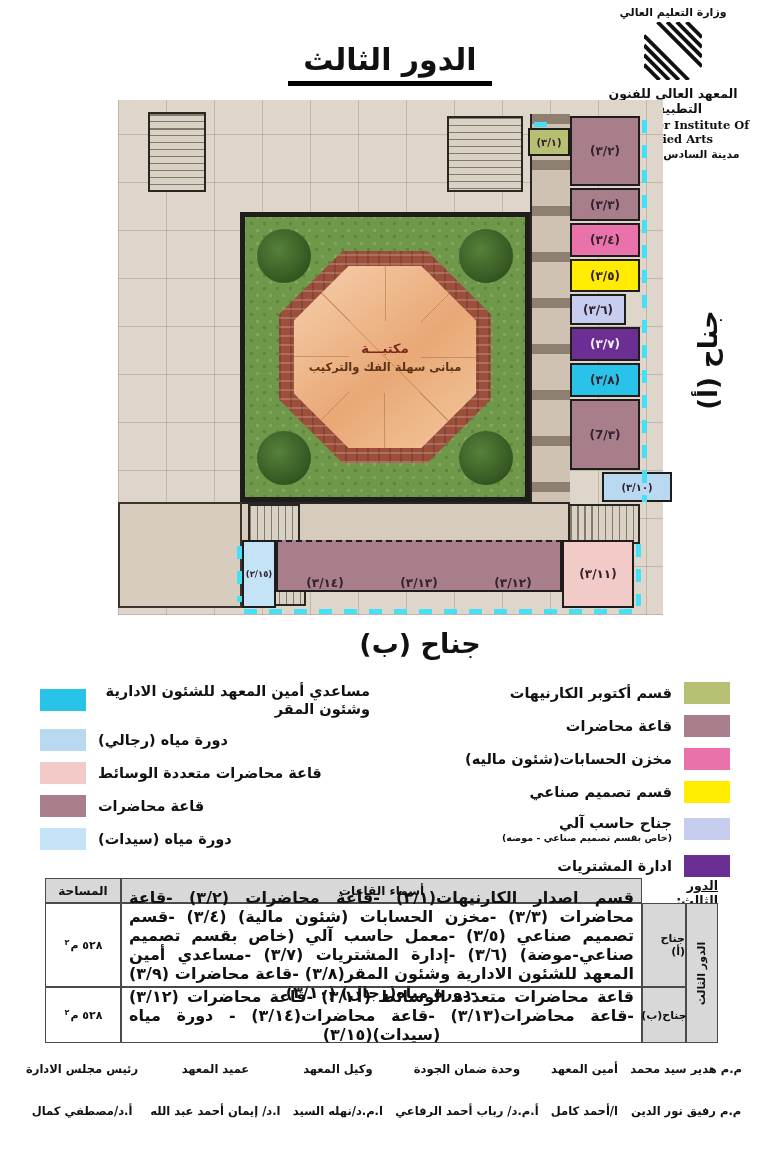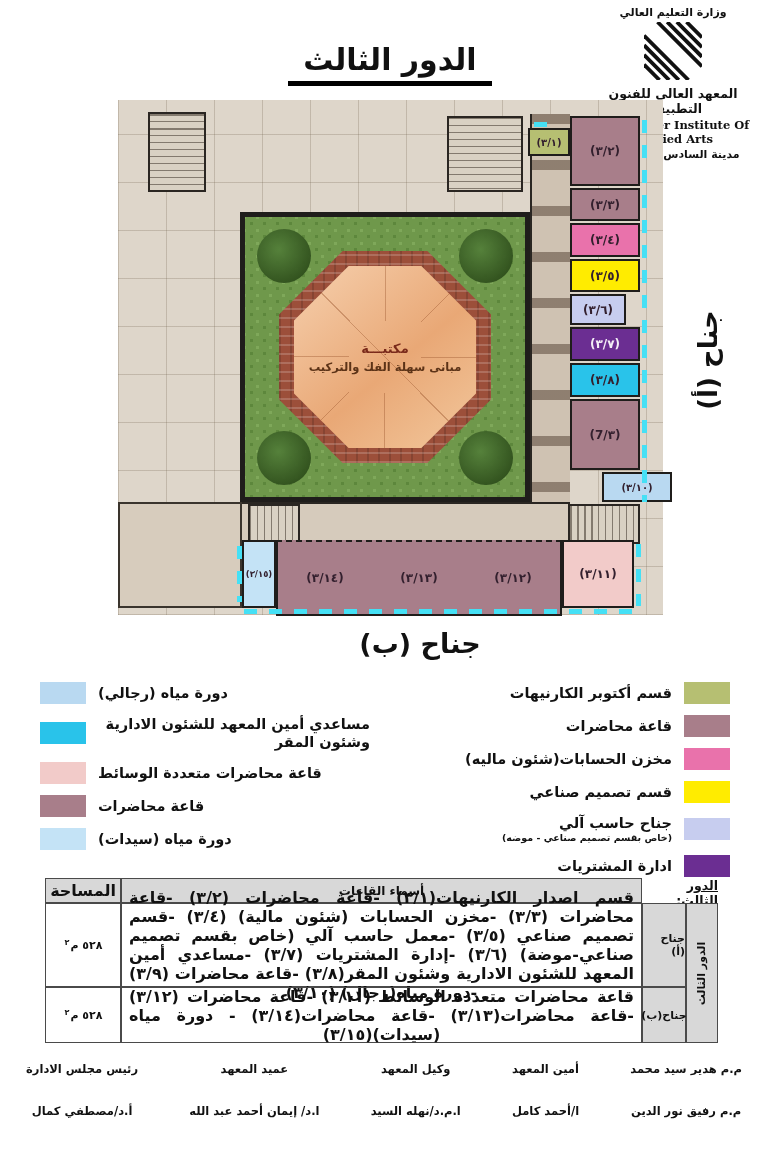--- a/index.html
+++ b/index.html
@@ -77,22 +77,22 @@
   .r3  { left:452px; top:88px;  width:70px; height:33px; }
   .r4  { left:452px; top:123px; width:70px; height:34px; }
   .r5  { left:452px; top:159px; width:70px; height:33px; }
   .r6  { left:452px; top:194px; width:56px; height:31px; }
   .r7  { left:452px; top:227px; width:70px; height:34px; color:#f3eef6; }
   .r8  { left:452px; top:263px; width:70px; height:34px; }
   .r9  { left:452px; top:299px; width:70px; height:71px; }
   .r10 { left:452px; top:372px; width:70px; height:30px; font-size:10px; }
   .r15 { left:124px; top:440px; width:34px; height:68px; font-size:8.5px; }
   .r11 { left:444px; top:440px; width:72px; height:68px; }
-  .rblock { left:158px; top:440px; width:286px; height:76px; border-top-style:dashed; display:flex; direction:ltr;
-    align-items:center; justify-content:space-around; }
+  .rblock { left:158px; top:440px; width:286px; height:52px; border-top-style:dashed; display:flex; direction:ltr;
+    align-items:flex-end; justify-content:space-around; }
   .rblock span { font-size:12px; font-weight:bold; color:#33202e; direction:rtl; }
 
   .wdash { position:absolute; }
   .wdash.v { width:5px; background:repeating-linear-gradient(180deg,#45e0f5 0 13px, transparent 13px 25px); }
   .wdash.hh { height:5px; background:repeating-linear-gradient(90deg,#45e0f5 0 13px, transparent 13px 25px); }
   .wd-right  { left:524px; top:20px;  height:382px; }
   .wd-right2 { left:518px; top:444px; height:62px; }
   .wd-top    { left:416px; top:22px;  width:24px; }
   .wd-bottom { left:126px; top:509px; width:390px; }
   .wd-left15 { left:119px; top:446px; height:56px; }
@@ -117,21 +117,21 @@
   .lsub { font-size:9.5px; font-weight:bold; display:block; }
 
   
   .tbl-wrap { position:absolute; left:45px; top:878px; width:673px; }
   .tbl { display:grid; direction:rtl; grid-template-columns:32px 44px 1fr 76px; grid-template-rows:25px 84px 56px; }
   .tcell { border:1.5px solid #4a4a4a; display:flex; align-items:center; justify-content:center; }
   .tc-caption { grid-column:1 / span 2; grid-row:1; border:none; align-items:flex-start; justify-content:flex-start;
     font-size:12.5px; font-weight:bold; }
   .tc-caption span { text-decoration:underline; }
   .tc-hnames { grid-column:3; grid-row:1; background:#d8d8d8; font-size:12px; font-weight:bold; }
-  .tc-harea  { grid-column:4; grid-row:1; background:#d8d8d8; font-size:16px; font-weight:bold; }
+  .tc-harea  { grid-column:4; grid-row:1; background:#d8d8d8; font-size:12px; font-weight:bold; }
   .tc-floor  { grid-column:1; grid-row:2 / span 2; background:#d8d8d8; }
   .tc-floor span { transform:rotate(-90deg); white-space:nowrap; font-size:11px; font-weight:bold; }
   .tc-wing   { background:#d8d8d8; font-size:11px; font-weight:bold; }
   .tc-wa { grid-column:2; grid-row:2; } .tc-wb { grid-column:2; grid-row:3; }
   .tc-names { font-size:16px; font-weight:bold; line-height:19px; padding:2px 7px;
     text-align:justify; text-align-last:center; display:block; direction:rtl; }
   .tc-na { grid-column:3; grid-row:2; } .tc-nb { grid-column:3; grid-row:3; }
   .tc-area { font-size:11px; font-weight:bold; }
   .tc-aa { grid-column:4; grid-row:2; } .tc-ab { grid-column:4; grid-row:3; }
   .tc-area sup { font-size:8px; margin:0 1px 6px 1px; }
@@ -221,26 +221,26 @@
     <div class="wdash hh wd-top"></div>
     <div class="wdash hh wd-bottom"></div>
     <div class="wdash v wd-left15"></div>
   </div>
 
   <div class="wing-a-label">جناح (أ)</div>
   <div class="wing-b-label">جناح (ب)</div>
 
   <div class="legend legend-left">
     <div class="lrow">
+      <div class="swatch" style="background-color: rgb(41, 195, 234);"></div>
+      <div class="ltext">مساعدي أمين المعهد للشئون الادارية وشئون المقر</div>
+    </div>
+    <div class="lrow">
       <div class="swatch" style="background-color: rgb(185, 217, 241);"></div>
       <div class="ltext">دورة مياه (رجالي)</div>
-    </div>
-    <div class="lrow">
-      <div class="swatch" style="background-color: rgb(41, 195, 234);"></div>
-      <div class="ltext">مساعدي أمين المعهد للشئون الادارية وشئون المقر</div>
     </div>
     <div class="lrow">
       <div class="swatch" style="background-color: rgb(242, 203, 201);"></div>
       <div class="ltext">قاعة محاضرات متعددة الوسائط</div>
     </div>
     <div class="lrow">
       <div class="swatch" style="background-color: rgb(168, 126, 138);"></div>
       <div class="ltext">قاعة محاضرات</div>
     </div>
     <div class="lrow">
@@ -314,20 +314,24 @@
   <div class="footer">
     <div class="fcol">
       <div class="ftitle">م.م هدير سيد محمد</div>
       <div class="fname">م.م رفيق نور الدين</div>
     </div>
     <div class="fcol">
       <div class="ftitle">أمين المعهد</div>
       <div class="fname">ا/أحمد كامل</div>
     </div>
     <div class="fcol">
+      <div class="ftitle">وحدة ضمان الجودة</div>
+      <div class="fname">أ.م.د/ رباب أحمد الرفاعي</div>
+    </div>
+    <div class="fcol">
       <div class="ftitle">وكيل المعهد</div>
       <div class="fname">ا.م.د/نهله السيد</div>
     </div>
     <div class="fcol">
       <div class="ftitle">عميد المعهد</div>
       <div class="fname">ا.د/ إيمان أحمد عبد الله</div>
     </div>
     <div class="fcol">
       <div class="ftitle">رئيس مجلس الادارة</div>
       <div class="fname">أ.د/مصطفي كمال</div>

